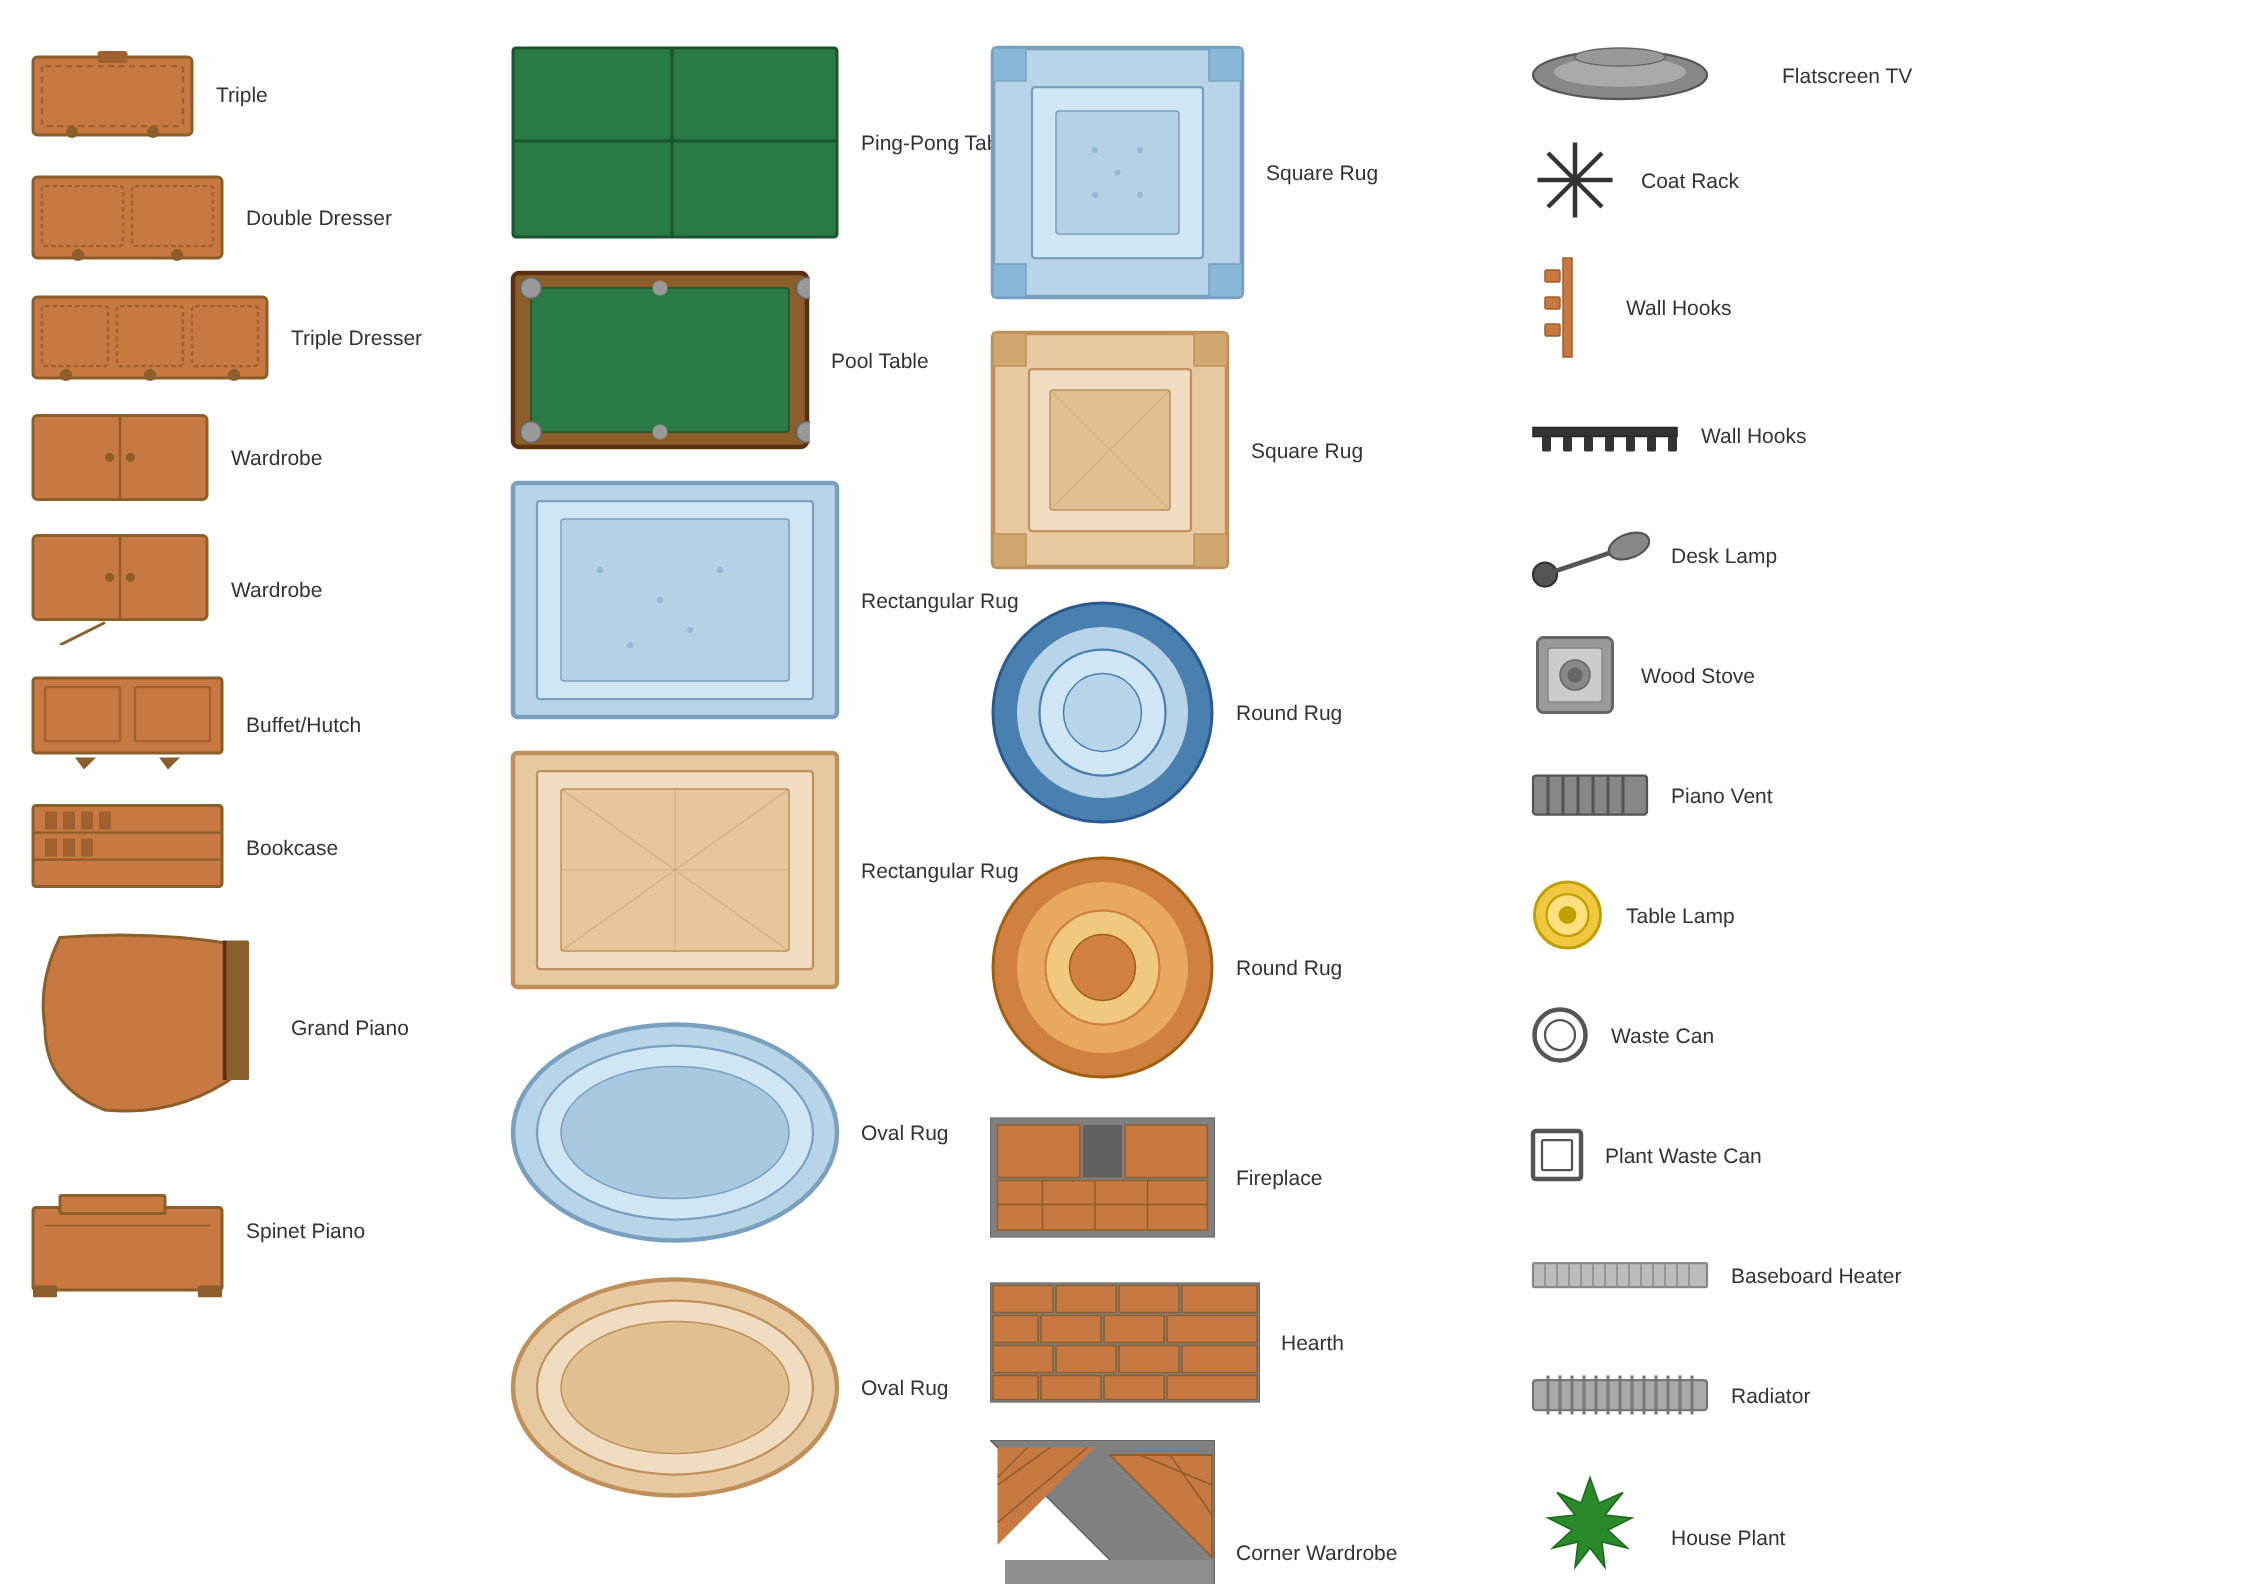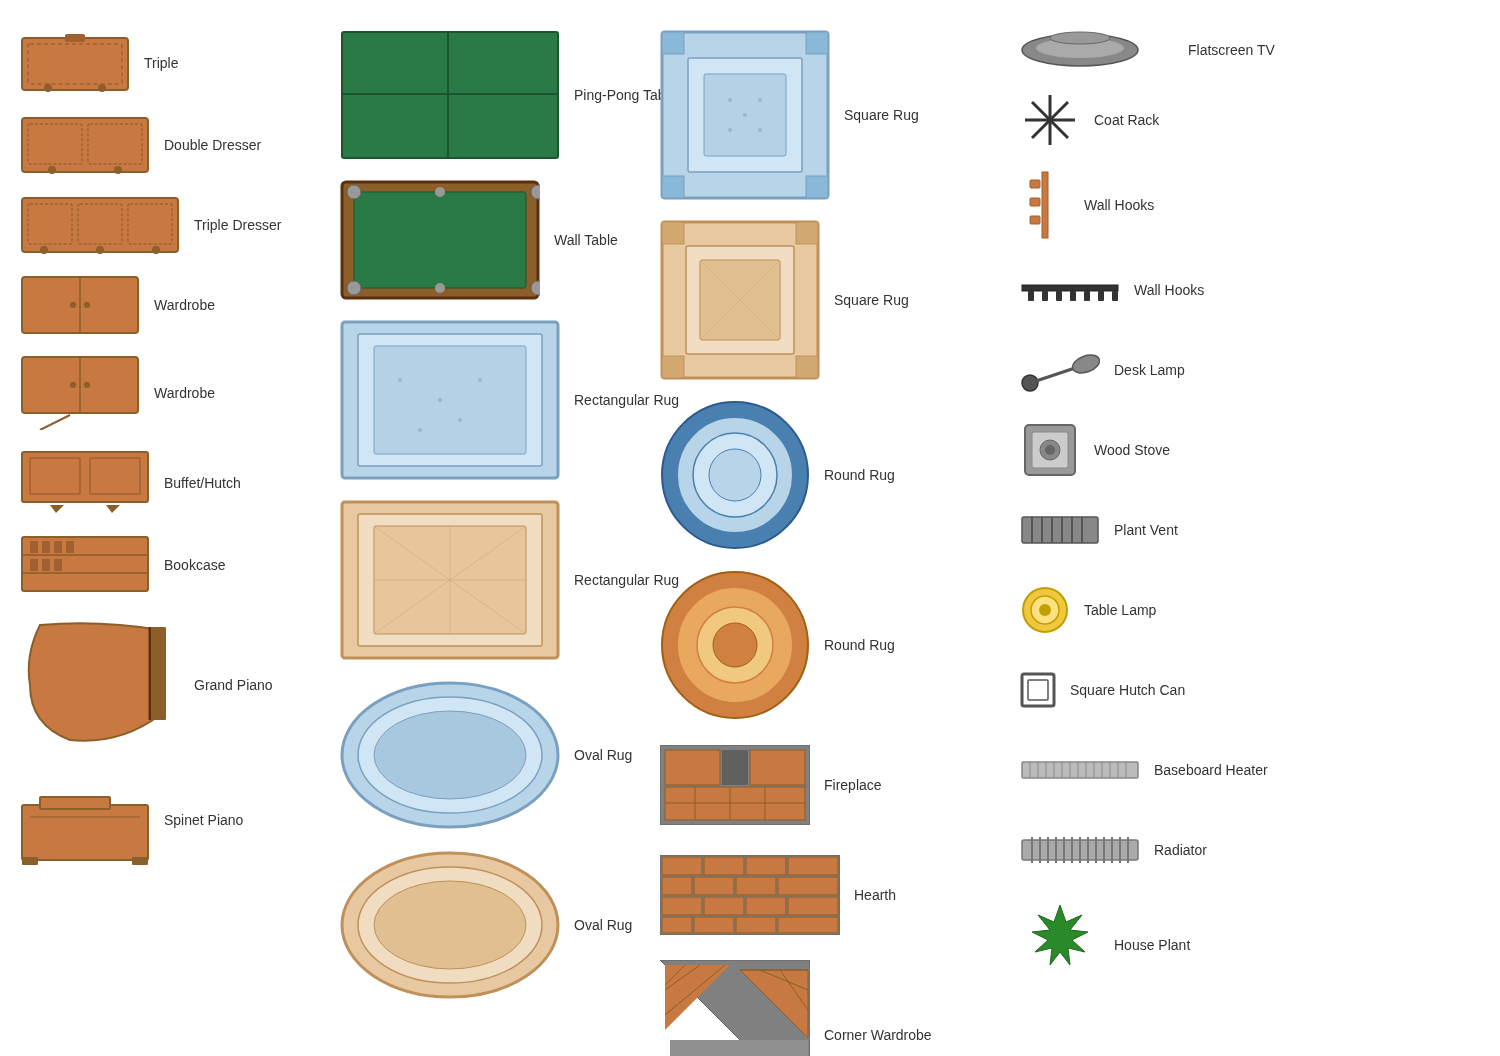--- a/index.html
+++ b/index.html
@@ -199,21 +199,21 @@
           <rect x="2" y="2" width="196" height="116" rx="4" fill="#8b5e2a" stroke="#5a3010" stroke-width="3"></rect>
           <rect x="14" y="12" width="172" height="96" rx="2" fill="#2a7a45" stroke="#1a5530" stroke-width="1"></rect>
           <circle cx="14" cy="12" r="7" fill="#999" stroke="#666" stroke-width="1"></circle>
           <circle cx="198" cy="12" r="7" fill="#999" stroke="#666" stroke-width="1"></circle>
           <circle cx="14" cy="108" r="7" fill="#999" stroke="#666" stroke-width="1"></circle>
           <circle cx="198" cy="108" r="7" fill="#999" stroke="#666" stroke-width="1"></circle>
           <circle cx="100" cy="12" r="5" fill="#999"></circle>
           <circle cx="100" cy="108" r="5" fill="#999"></circle>
         </svg>
       </div>
-      <span class="label">Wall Table</span>
+      <span class="label">Pool Table</span>
     </div>
 
     <div class="item xtall">
       <div class="icon-area">
         <svg width="220" height="160" viewBox="0 0 220 160">
           <rect x="2" y="2" width="216" height="156" rx="3" fill="#b8d4e8" stroke="#7aa0c0" stroke-width="3"></rect>
           <rect x="18" y="14" width="184" height="132" rx="2" fill="#d0e6f5" stroke="#7aa0c0" stroke-width="1.5"></rect>
           <rect x="34" y="26" width="152" height="108" rx="2" fill="#a8c8e0" stroke="#7aa0c0" stroke-width="1" fill-opacity="0.7"></rect>
 
           <circle cx="60" cy="60" r="2" fill="#7aa0c0" opacity="0.5"></circle>
@@ -486,43 +486,52 @@
         <svg width="80" height="30" viewBox="0 0 80 30">
           <rect x="2" y="2" width="76" height="26" rx="2" fill="#888" stroke="#555" stroke-width="1.5"></rect>
           <line x1="12" y1="2" x2="12" y2="28" stroke="#555" stroke-width="2"></line>
           <line x1="22" y1="2" x2="22" y2="28" stroke="#555" stroke-width="2"></line>
           <line x1="32" y1="2" x2="32" y2="28" stroke="#555" stroke-width="2"></line>
           <line x1="42" y1="2" x2="42" y2="28" stroke="#555" stroke-width="2"></line>
           <line x1="52" y1="2" x2="52" y2="28" stroke="#555" stroke-width="2"></line>
           <line x1="62" y1="2" x2="62" y2="28" stroke="#555" stroke-width="2"></line>
         </svg>
       </div>
-      <span class="label">Plant Vent</span>
+      <span class="label">Piano Vent</span>
     </div>
 
     <div class="item">
       <div class="icon-area">
         <svg width="50" height="50" viewBox="0 0 50 50">
           <circle cx="25" cy="25" r="22" fill="#f0c840" stroke="#c0a000" stroke-width="2"></circle>
           <circle cx="25" cy="25" r="14" fill="#ffe080" stroke="#c0a000" stroke-width="1.5"></circle>
           <circle cx="25" cy="25" r="6" fill="#c0a000"></circle>
         </svg>
       </div>
       <span class="label">Table Lamp</span>
     </div>
 
+    <div class="item">
+      <div class="icon-area">
+        <svg width="40" height="40" viewBox="0 0 40 40">
+          <circle cx="20" cy="20" r="17" fill="none" stroke="#555" stroke-width="3"></circle>
+          <circle cx="20" cy="20" r="10" fill="none" stroke="#555" stroke-width="1.5"></circle>
+        </svg>
+      </div>
+      <span class="label">Waste Can</span>
+    </div>
 
     <div class="item">
       <div class="icon-area">
         <svg width="36" height="36" viewBox="0 0 36 36">
           <rect x="2" y="2" width="32" height="32" rx="2" fill="none" stroke="#555" stroke-width="3"></rect>
           <rect x="8" y="8" width="20" height="20" rx="1" fill="none" stroke="#555" stroke-width="1.5"></rect>
         </svg>
       </div>
-      <span class="label">Square Hutch Can</span>
+      <span class="label">Plant Waste Can</span>
     </div>
 
     <div class="item">
       <div class="icon-area">
         <svg width="120" height="20" viewBox="0 0 120 20">
           <rect x="2" y="2" width="116" height="16" rx="1" fill="#bbb" stroke="#888" stroke-width="1.5"></rect>
           <line x1="10" y1="2" x2="10" y2="18" stroke="#888" stroke-width="1"></line>
           <line x1="18" y1="2" x2="18" y2="18" stroke="#888" stroke-width="1"></line>
           <line x1="26" y1="2" x2="26" y2="18" stroke="#888" stroke-width="1"></line>
           <line x1="34" y1="2" x2="34" y2="18" stroke="#888" stroke-width="1"></line>

